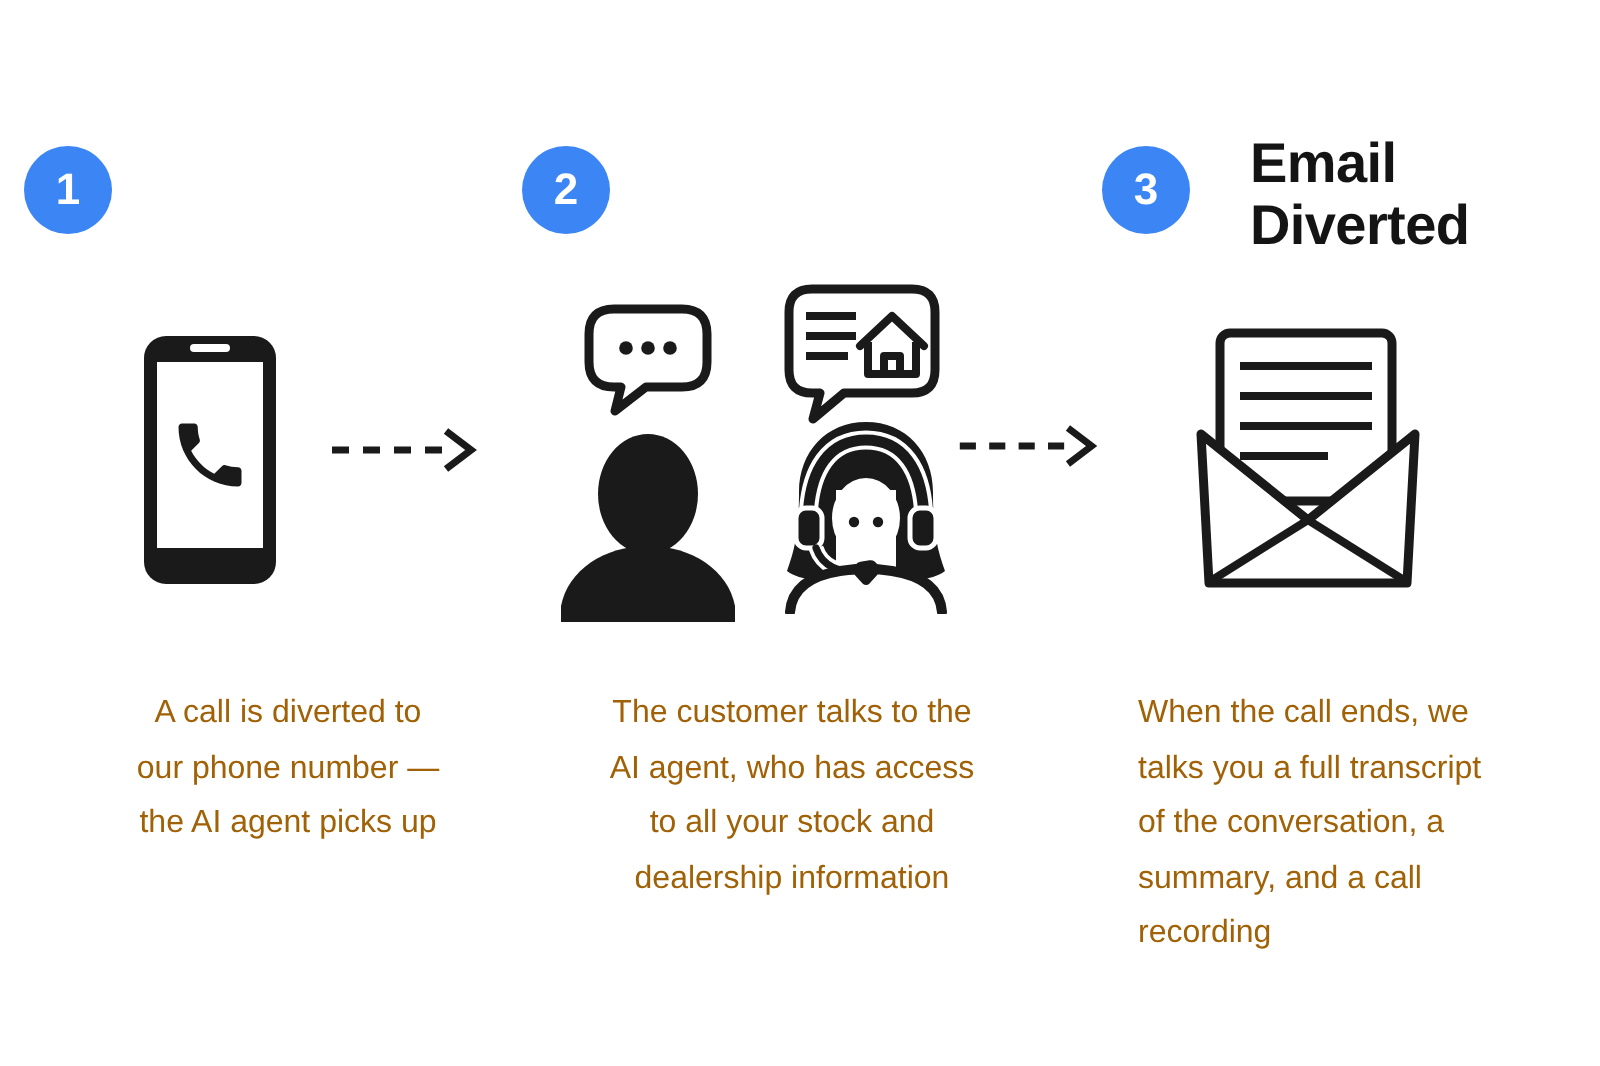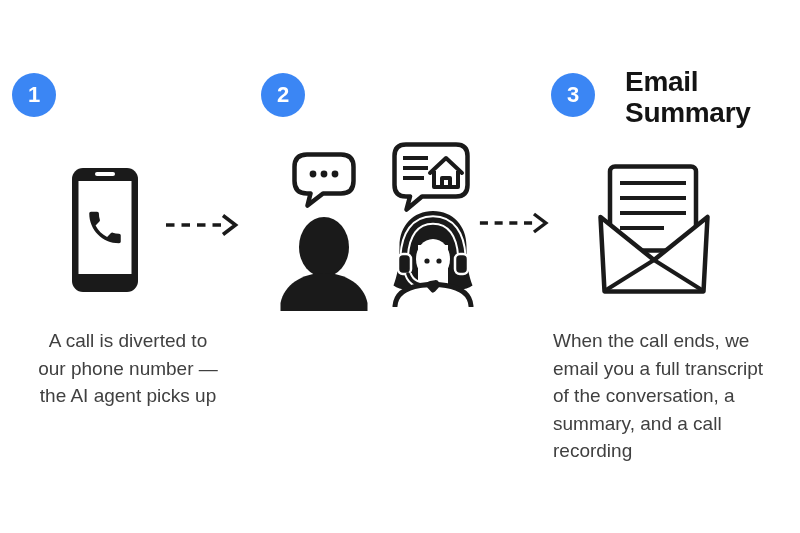--- a/index.html
+++ b/index.html
@@ -10,21 +10,21 @@
   .badge{
     position:absolute;width:44px;height:44px;border-radius:50%;
     background:#3b86f4;color:#fff;display:flex;align-items:center;justify-content:center;
     font-size:22px;font-weight:700;
   }
   .title{
     position:absolute;margin:0;font-size:28px;line-height:31px;font-weight:700;
     letter-spacing:-0.3px;color:#141414;white-space:pre-line;
   }
   .desc{
-    position:absolute;margin:0;font-size:19px;line-height:27.5px;color:#404040;
+    position:absolute;margin:16px;font-size:16px;line-height:27.5px;color:#a16207;
     white-space:pre-line;
   }
   .center{text-align:center;}
   .icon{position:absolute;}
 </style>
 </head>
 <body>
 
 <div class="canvas" style="background: rgb(255, 255, 255); color: rgb(26, 26, 26);">
 
@@ -78,36 +78,40 @@
     <path d="M19 55 C19 26 31 13 48 13 C65 13 77 26 77 55" fill="none" stroke="#fff" stroke-width="9.5"></path>
     <path d="M19 55 C19 26 31 13 48 13 C65 13 77 26 77 55" fill="none" stroke="currentColor" stroke-width="5.5"></path>
     <rect x="13" y="47" width="13" height="20" rx="5" fill="currentColor" stroke="#fff" stroke-width="2.5"></rect>
     <rect x="70" y="47" width="13" height="20" rx="5" fill="currentColor" stroke="#fff" stroke-width="2.5"></rect>
     <path d="M23 67 C26 76 35 80 45 78" fill="none" stroke="#fff" stroke-width="7.5"></path>
     <path d="M23 67 C26 76 35 80 45 78" fill="none" stroke="currentColor" stroke-width="3.6" stroke-linecap="round"></path>
     <rect x="42" y="73.5" width="12" height="7.5" rx="3.7" fill="currentColor" transform="rotate(-9 48 77)"></rect>
     <path d="M10 99 C11 86 22 80.5 35 78.5 L43 77.5 L48 83 L53 77.5 L61 78.5 C74 80.5 85 86 86 99" fill="none" stroke="currentColor" stroke-width="5" stroke-linecap="round" stroke-linejoin="round"></path>
   </svg>
 
+  <p class="desc center" style="left:250px;top:327px;width:260px">The customer talks to the
+AI agent, who has access
+to all your stock and
+dealership information</p>
 
   <svg class="icon" style="left:478px;top:211px" width="74" height="24" viewBox="0 0 78 24">
     <line x1="2" y1="12" x2="57" y2="12" stroke="currentColor" stroke-width="3.6" stroke-dasharray="8.5 7"></line>
     <path d="M59 2.5 L71.5 12 L59 21.5" fill="none" stroke="currentColor" stroke-width="3.6"></path>
   </svg>
 
   <div class="badge" style="left: 551px; top: 73px; background: rgb(59, 134, 244);">3</div>
   <h2 class="title" style="left:625px;top:66px">Email
-Summary</h2>
+Diverted</h2>
 
   <svg class="icon" style="left:596px;top:164px" width="116" height="130" viewBox="0 0 116 130">
     <rect x="14" y="2.5" width="86" height="84" rx="5" fill="#fff" stroke="currentColor" stroke-width="4.5"></rect>
     <path d="M24 19 H90 M24 34 H90 M24 49 H90 M24 64 H68" stroke="currentColor" stroke-width="4"></path>
     <path d="M4.5 53 L58 96 L111.5 53 L107.5 127.5 L8.5 127.5 Z" fill="#fff" stroke="currentColor" stroke-width="4.5" stroke-linejoin="round"></path>
     <path d="M8.5 127 L58 96 M107.5 127 L58 96" fill="none" stroke="currentColor" stroke-width="4"></path>
   </svg>
 
   <p class="desc" style="left:553px;top:327px;width:228px">When the call ends, we
-email you a full transcript
+talks you a full transcript
 of the conversation, a
 summary, and a call
 recording</p>
 
 </div>
 
 </body></html>

